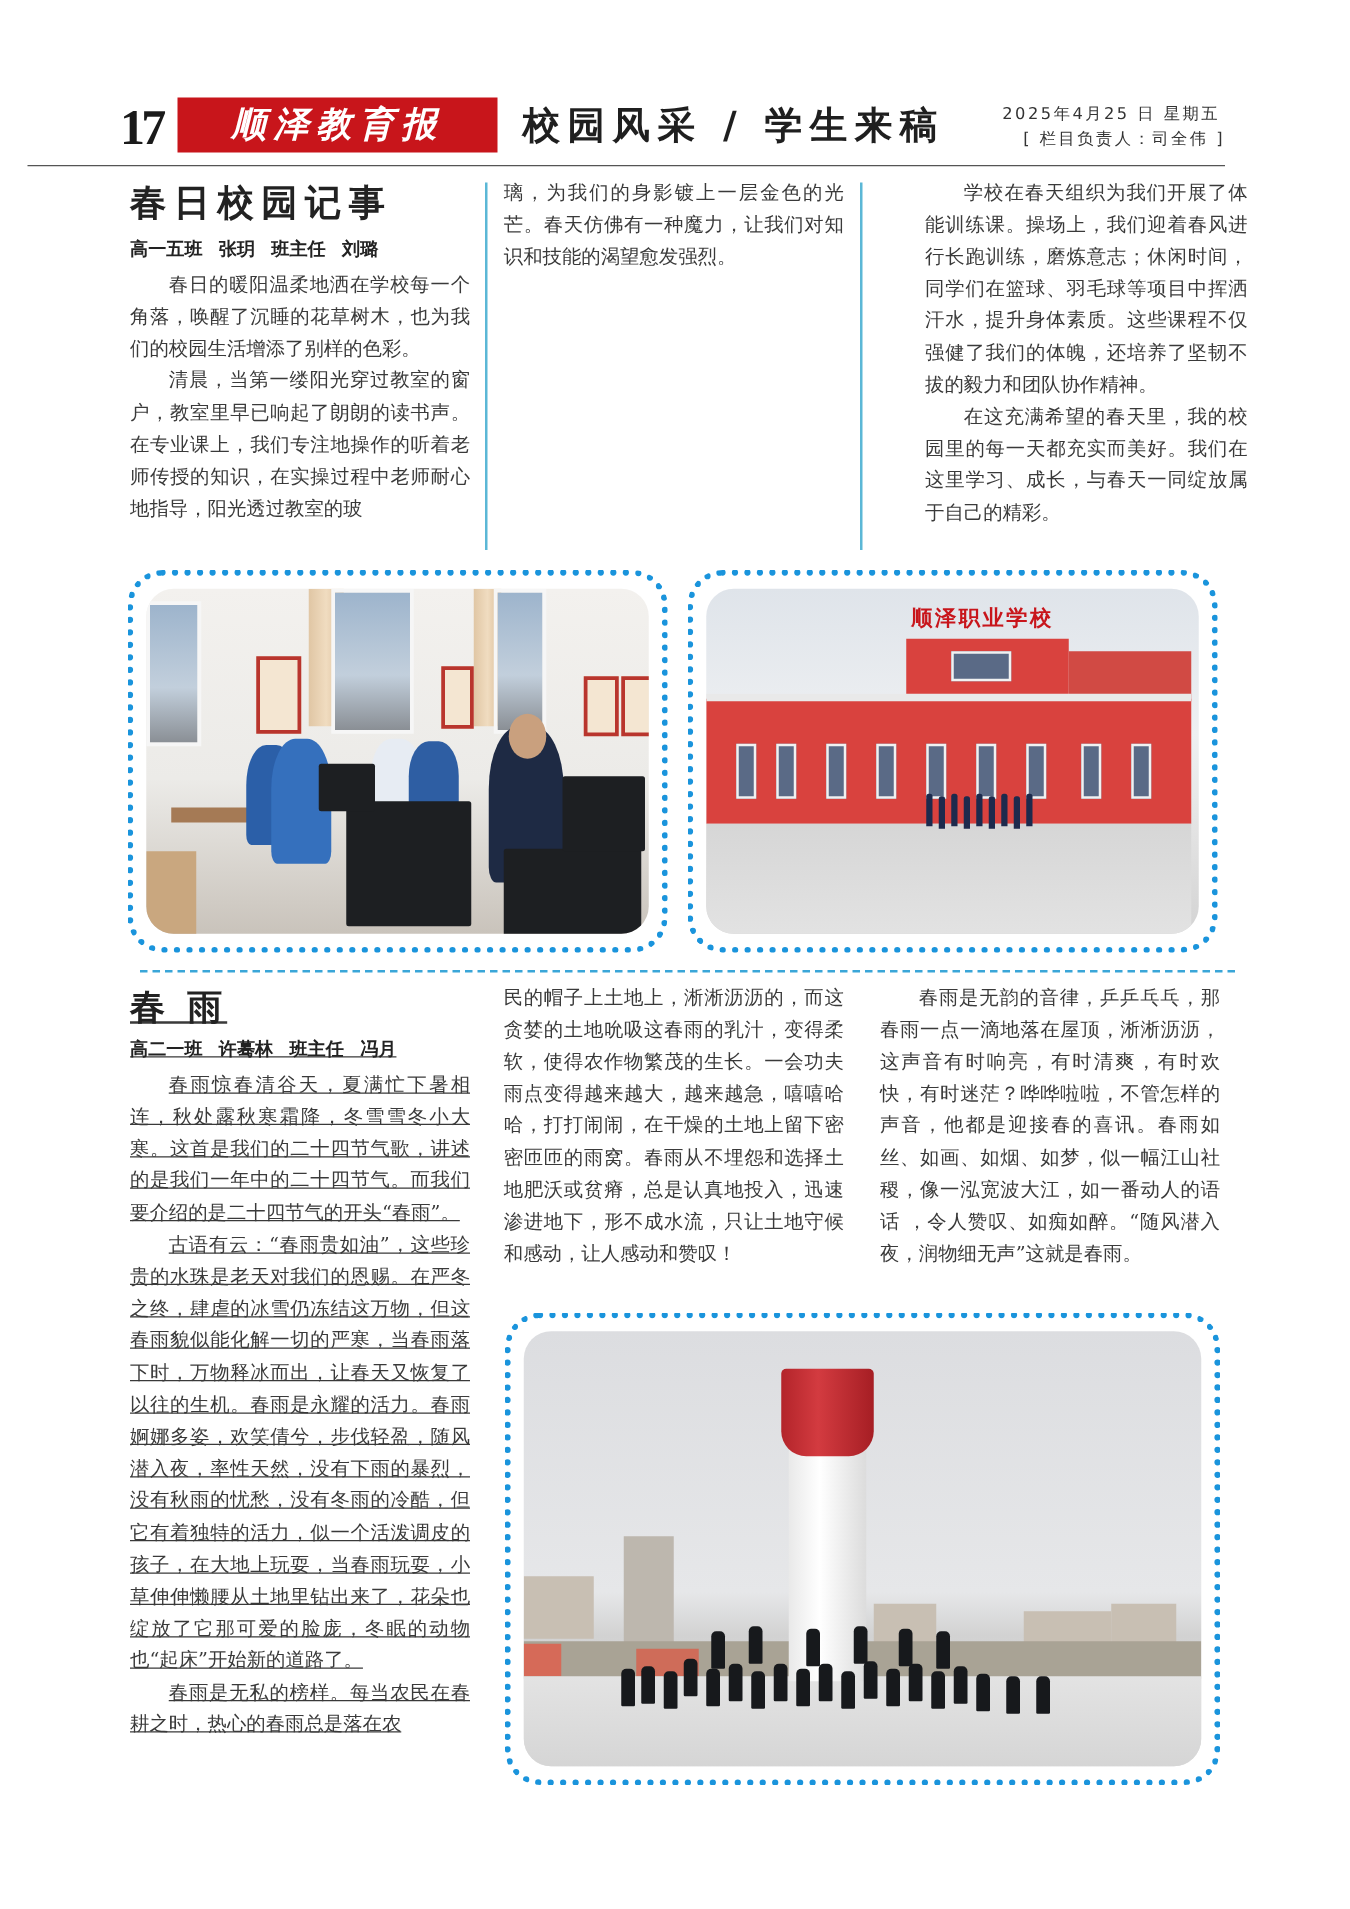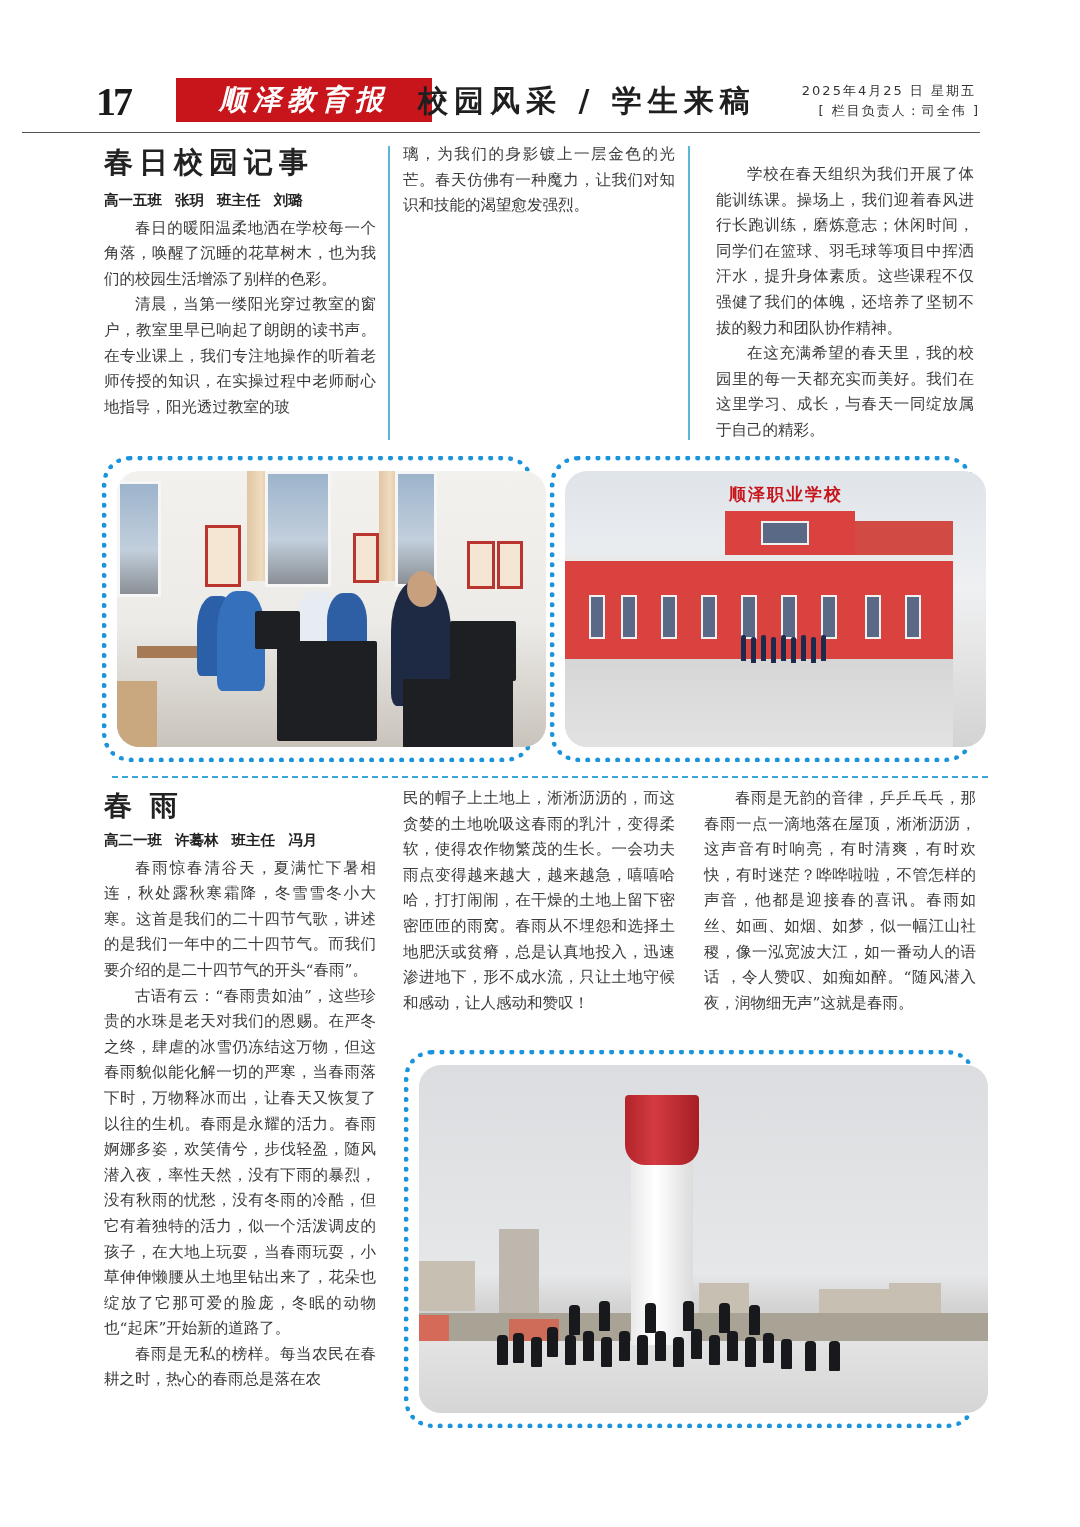--- a/index.html
+++ b/index.html
@@ -3,42 +3,42 @@
 <meta charset="utf-8">
 <style>
   html, body { margin: 0; padding: 0; background: #ffffff; }
   body { width: 1080px; height: 1527px; position: relative; overflow: hidden;
          font-family: "DejaVu Serif", "Liberation Serif", serif; color: #333; }
   .header { position: absolute; left: 96px; top: 78px; width: 884px; height: 50px; }
   .page-num { position: absolute; left: 0; top: 2px; font-family: Liberation Serif, serif;
               font-weight: bold; font-size: 40px; color: #1a1a1a; letter-spacing: -3px; line-height: 44px; }
   .masthead { position: absolute; left: 46px; top: 0; width: 256px; height: 44px; background: #c8151b;
               color: #fff; font-family: "DejaVu Serif", serif; font-weight: bold; font-size: 28px;
-              line-height: 44px; text-align: center; letter-spacing: 6px; font-style: italic; margin-left: 34px; }
+              line-height: 44px; text-align: center; letter-spacing: 6px; font-style: italic; }
   .section-title { position: absolute; left: 322px; top: 0; font-family: "DejaVu Sans", sans-serif; font-weight: bold;
                    font-size: 30px; line-height: 46px; color: #1f1f1f; letter-spacing: 6px; text-align: right; }
   .date-line { position: absolute; right: 4px; top: 4px; font-family: "DejaVu Sans", sans-serif;
                font-size: 13px; color: #333; letter-spacing: 2px; text-align: right; }
   .editor-line { position: absolute; right: 0; top: 24px; font-family: "DejaVu Sans", sans-serif;
                  font-size: 13px; color: #333; letter-spacing: 2px; }
   .header-rule { position: absolute; left: 22px; top: 132px; width: 958px; height: 1px; background: #555; }
 
   .col { position: absolute; font-size: 15.5px; line-height: 25.6px; color: #3a3a3a; text-align: justify; }
   .col p { margin: 0; text-indent: 2em; }
   .col p.cont { text-indent: 0; }
   .art-title { font-family: "DejaVu Sans", sans-serif; font-weight: bold; color: #222; 
                letter-spacing: 6px; }
   .byline { font-family: "DejaVu Sans", sans-serif; font-weight: bold; color: #222; text-align: left;
             font-size: 14.5px; margin: 6px 0 2px; word-spacing: 8px; }
   .vrule { position: absolute; width: 2px; background: #5bb7d6; }
   .dashrule { position: absolute; left: 112px; top: 776px; width: 876px; height: 0;
               border-top: 2px dashed #3aa6d8; }
 
   .photo-frame { position: absolute; border: 5px dotted #1a94dc; border-radius: 28px; padding: 10px; box-sizing: border-box; }
-  .photo { width: 100%; height: 100%; border-radius: 22px; overflow: hidden; position: relative; padding-left: 27px; }
+  .photo { width: 100%; height: 100%; border-radius: 22px; overflow: hidden; position: relative; }
 
   
   .classroom { background: linear-gradient(#f3f1ee 0%, #ecebe8 55%, #c9c3bb 100%); }
   .win { position: absolute; background: linear-gradient(#9db4cc, #c2cfdc 60%, #8a8f95); border: 3px solid #f6f6f6; }
   .curtain { position: absolute; background: linear-gradient(90deg, #e0c6a4, #f0dcc0, #d9bb96); }
   .poster { position: absolute; background: #f4e6d2; border: 3px solid #b9352d; }
   .monitor { position: absolute; background: #1d1f22; border-radius: 2px; }
   .student { position: absolute; border-radius: 40% 40% 10% 10%; }
   .desk { position: absolute; background: #a57a55; }
 
@@ -73,21 +73,21 @@
   <div class="art-title" style="font-size:29px; line-height:40px;">春日校园记事</div>
   <div class="byline">高一五班  张玥   班主任 刘璐</div>
   <p>春日的暖阳温柔地洒在学校每一个角落，唤醒了沉睡的花草树木，也为我们的校园生活增添了别样的色彩。</p>
   <p>清晨，当第一缕阳光穿过教室的窗户，教室里早已响起了朗朗的读书声。在专业课上，我们专注地操作的听着老师传授的知识，在实操过程中老师耐心地指导，阳光透过教室的玻</p>
 </div>
 <div class="vrule" style="left:388px; top:146px; height:294px;"></div>
 <div class="col" style="left:403px; top:142px; width:272px;">
   <p class="cont">璃，为我们的身影镀上一层金色的光芒。春天仿佛有一种魔力，让我们对知识和技能的渴望愈发强烈。</p>
 </div>
 <div class="vrule" style="left:688px; top:146px; height:294px;"></div>
-<div class="col" style="left:716px; top:142px; width:258px;margin-top:20px;">
+<div class="col" style="left:740px; top:142px; width:258px;">
   <p>学校在春天组织为我们开展了体能训练课。操场上，我们迎着春风进行长跑训练，磨炼意志；休闲时间，同学们在篮球、羽毛球等项目中挥洒汗水，提升身体素质。这些课程不仅强健了我们的体魄，还培养了坚韧不拔的毅力和团队协作精神。</p>
   <p>在这充满希望的春天里，我的校园里的每一天都充实而美好。我们在这里学习、成长，与春天一同绽放属于自己的精彩。</p>
 </div>
 
 <div class="photo-frame" style="left:102px; top:456px; width:432px; height:306px;">
   <div class="photo classroom" title="学生在计算机教室上专业课">
     <div class="win" style="left:0; top:10px; width:38px; height:110px;"></div>
     <div class="curtain" style="left:130px; top:0; width:28px; height:110px;"></div>
     <div class="win" style="left:148px; top:0; width:60px; height:110px;"></div>
     <div class="curtain" style="left:262px; top:0; width:22px; height:110px;"></div>
@@ -136,21 +136,21 @@
     <div class="runner" style="left:216px; top:164px;"></div>
     <div class="runner" style="left:226px; top:166px;"></div>
     <div class="runner" style="left:236px; top:164px;"></div>
     <div class="runner" style="left:246px; top:166px;"></div>
     <div class="runner" style="left:256px; top:164px;"></div>
   </div>
 </div>
 
 <div class="dashrule"></div>
 
-<div class="col" style="left:104px; top:786px; width:272px;">
+<div class="col" style="left:104px; top:786px; width:272px;text-decoration:underline;">
   <div class="art-title" style="font-size:28px; line-height:40px; letter-spacing:4px;">春 雨</div>
   <div class="byline" style="margin-top:2px;">高二一班  许蓦林   班主任 冯月</div>
   <p>春雨惊春清谷天，夏满忙下暑相连，秋处露秋寒霜降，冬雪雪冬小大寒。这首是我们的二十四节气歌，讲述的是我们一年中的二十四节气。而我们要介绍的是二十四节气的开头“春雨”。</p>
   <p>古语有云：“春雨贵如油”，这些珍贵的水珠是老天对我们的恩赐。在严冬之终，肆虐的冰雪仍冻结这万物，但这春雨貌似能化解一切的严寒，当春雨落下时，万物释冰而出，让春天又恢复了以往的生机。春雨是永耀的活力。春雨婀娜多姿，欢笑倩兮，步伐轻盈，随风潜入夜，率性天然，没有下雨的暴烈，没有秋雨的忧愁，没有冬雨的冷酷，但它有着独特的活力，似一个活泼调皮的孩子，在大地上玩耍，当春雨玩耍，小草伸伸懒腰从土地里钻出来了，花朵也绽放了它那可爱的脸庞，冬眠的动物也“起床”开始新的道路了。</p>
   <p>春雨是无私的榜样。每当农民在春耕之时，热心的春雨总是落在农</p>
 </div>
 <div class="col" style="left:403px; top:786px; width:272px;">
   <p class="cont">民的帽子上土地上，淅淅沥沥的，而这贪婪的土地吮吸这春雨的乳汁，变得柔软，使得农作物繁茂的生长。一会功夫雨点变得越来越大，越来越急，嘻嘻哈哈，打打闹闹，在干燥的土地上留下密密匝匝的雨窝。春雨从不埋怨和选择土地肥沃或贫瘠，总是认真地投入，迅速渗进地下，形不成水流，只让土地守候和感动，让人感动和赞叹！</p>
 </div>
 <div class="col" style="left:704px; top:786px; width:272px;">

